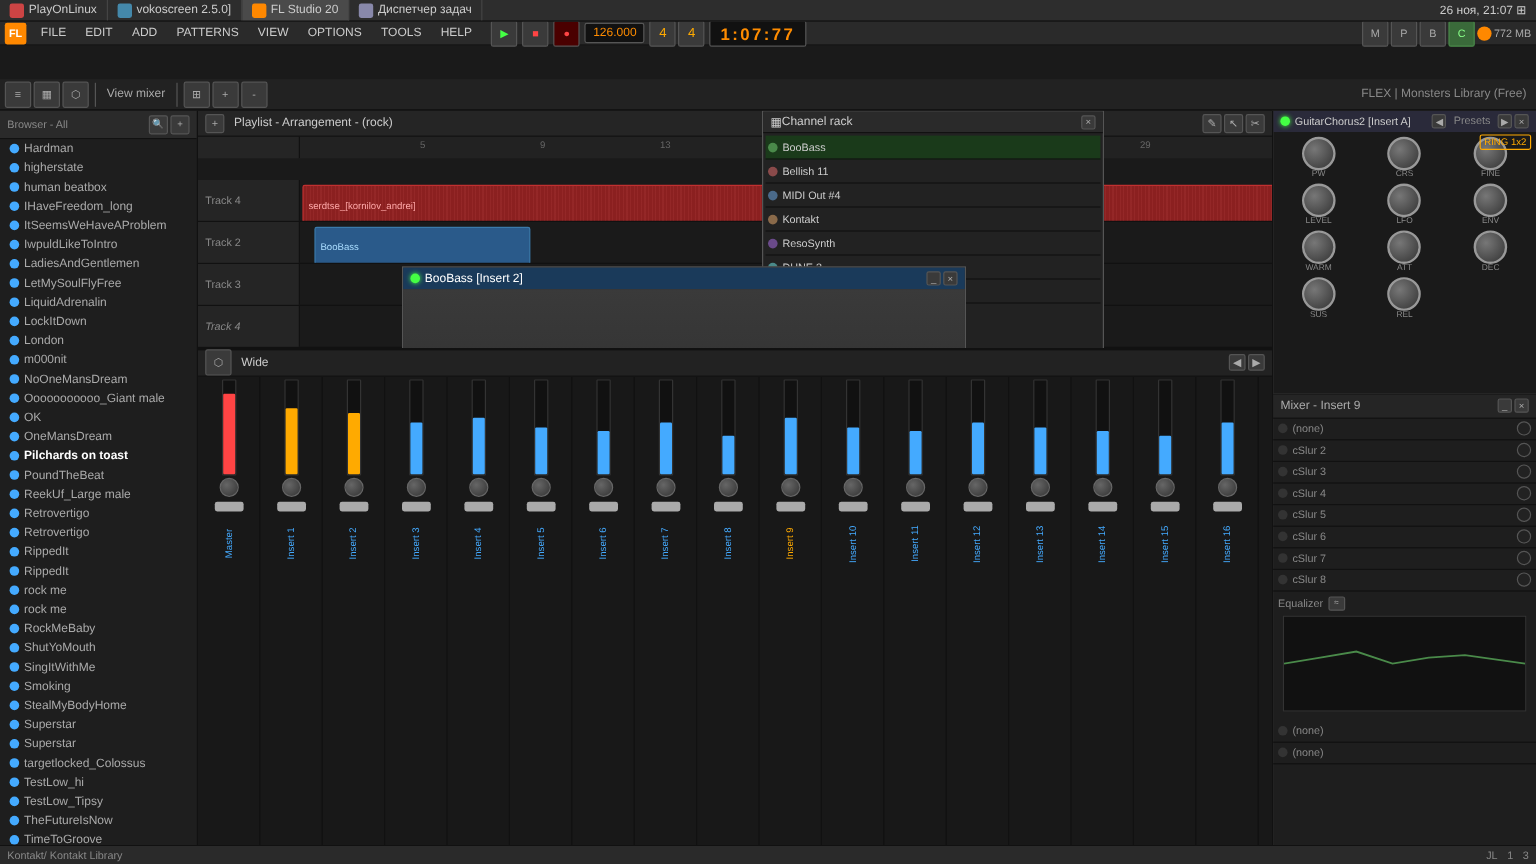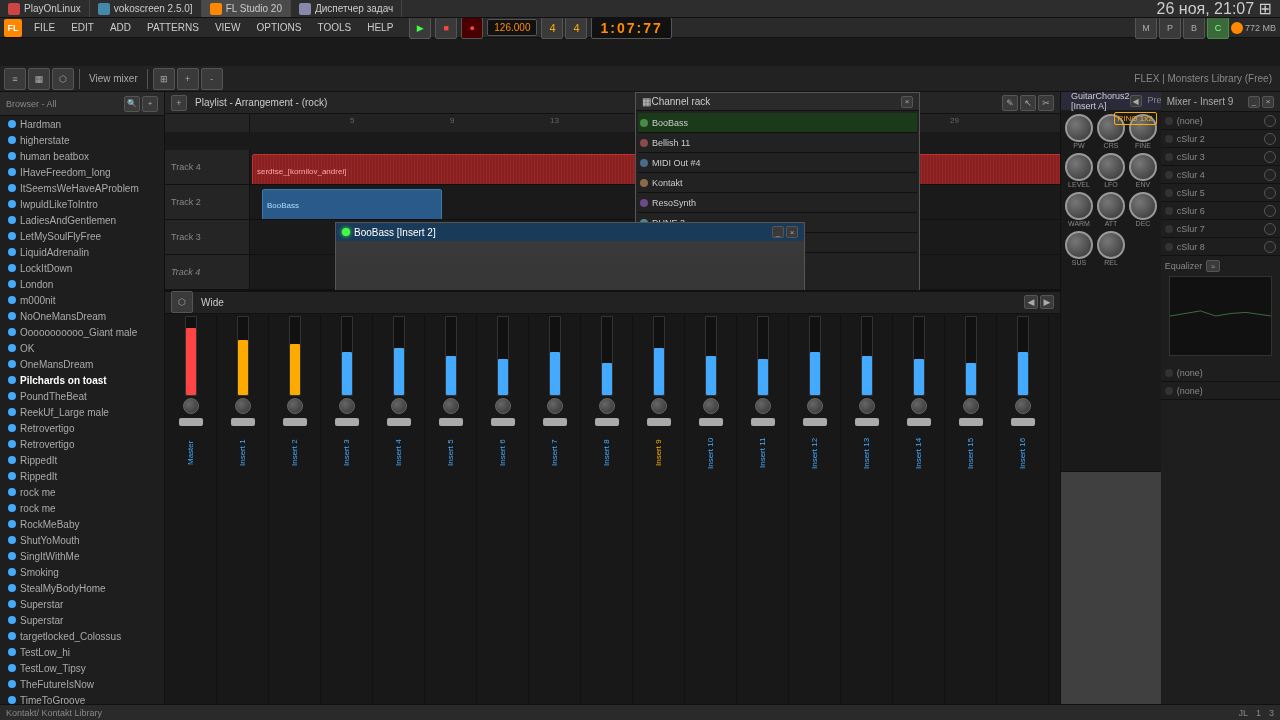--- a/index.html
+++ b/index.html
@@ -41,21 +41,21 @@
       width: 12px;
       height: 12px;
       margin-right: 4px;
       background: #888;
       border-radius: 2px;
       display: inline-block;
     }
     .taskbar-clock {
       margin-left: auto;
       padding: 0 8px;
-      font-size: 16px;
+      font-size: 10px;
       color: #ccc;
     }
 
     
     #menubar {
       position: absolute;
       top: 18px; left: 0; right: 0;
       height: 20px;
       background: #2a2a2a;
       display: flex;
@@ -385,21 +385,21 @@
       border-radius: 2px;
       margin: 2px;
     }
 
     
     #right-panel {
       width: 220px;
       background: #404040;
       border-left: 1px solid #111;
       display: flex;
-      flex-direction: row;
+      flex-direction: column;
     }
     #right-panel-top {
       height: 380px;
       border-bottom: 1px solid #111;
       overflow: hidden;
     }
     #insert-panel {
       height: 100%;
       background: #1e1e1e;
       display: flex;

